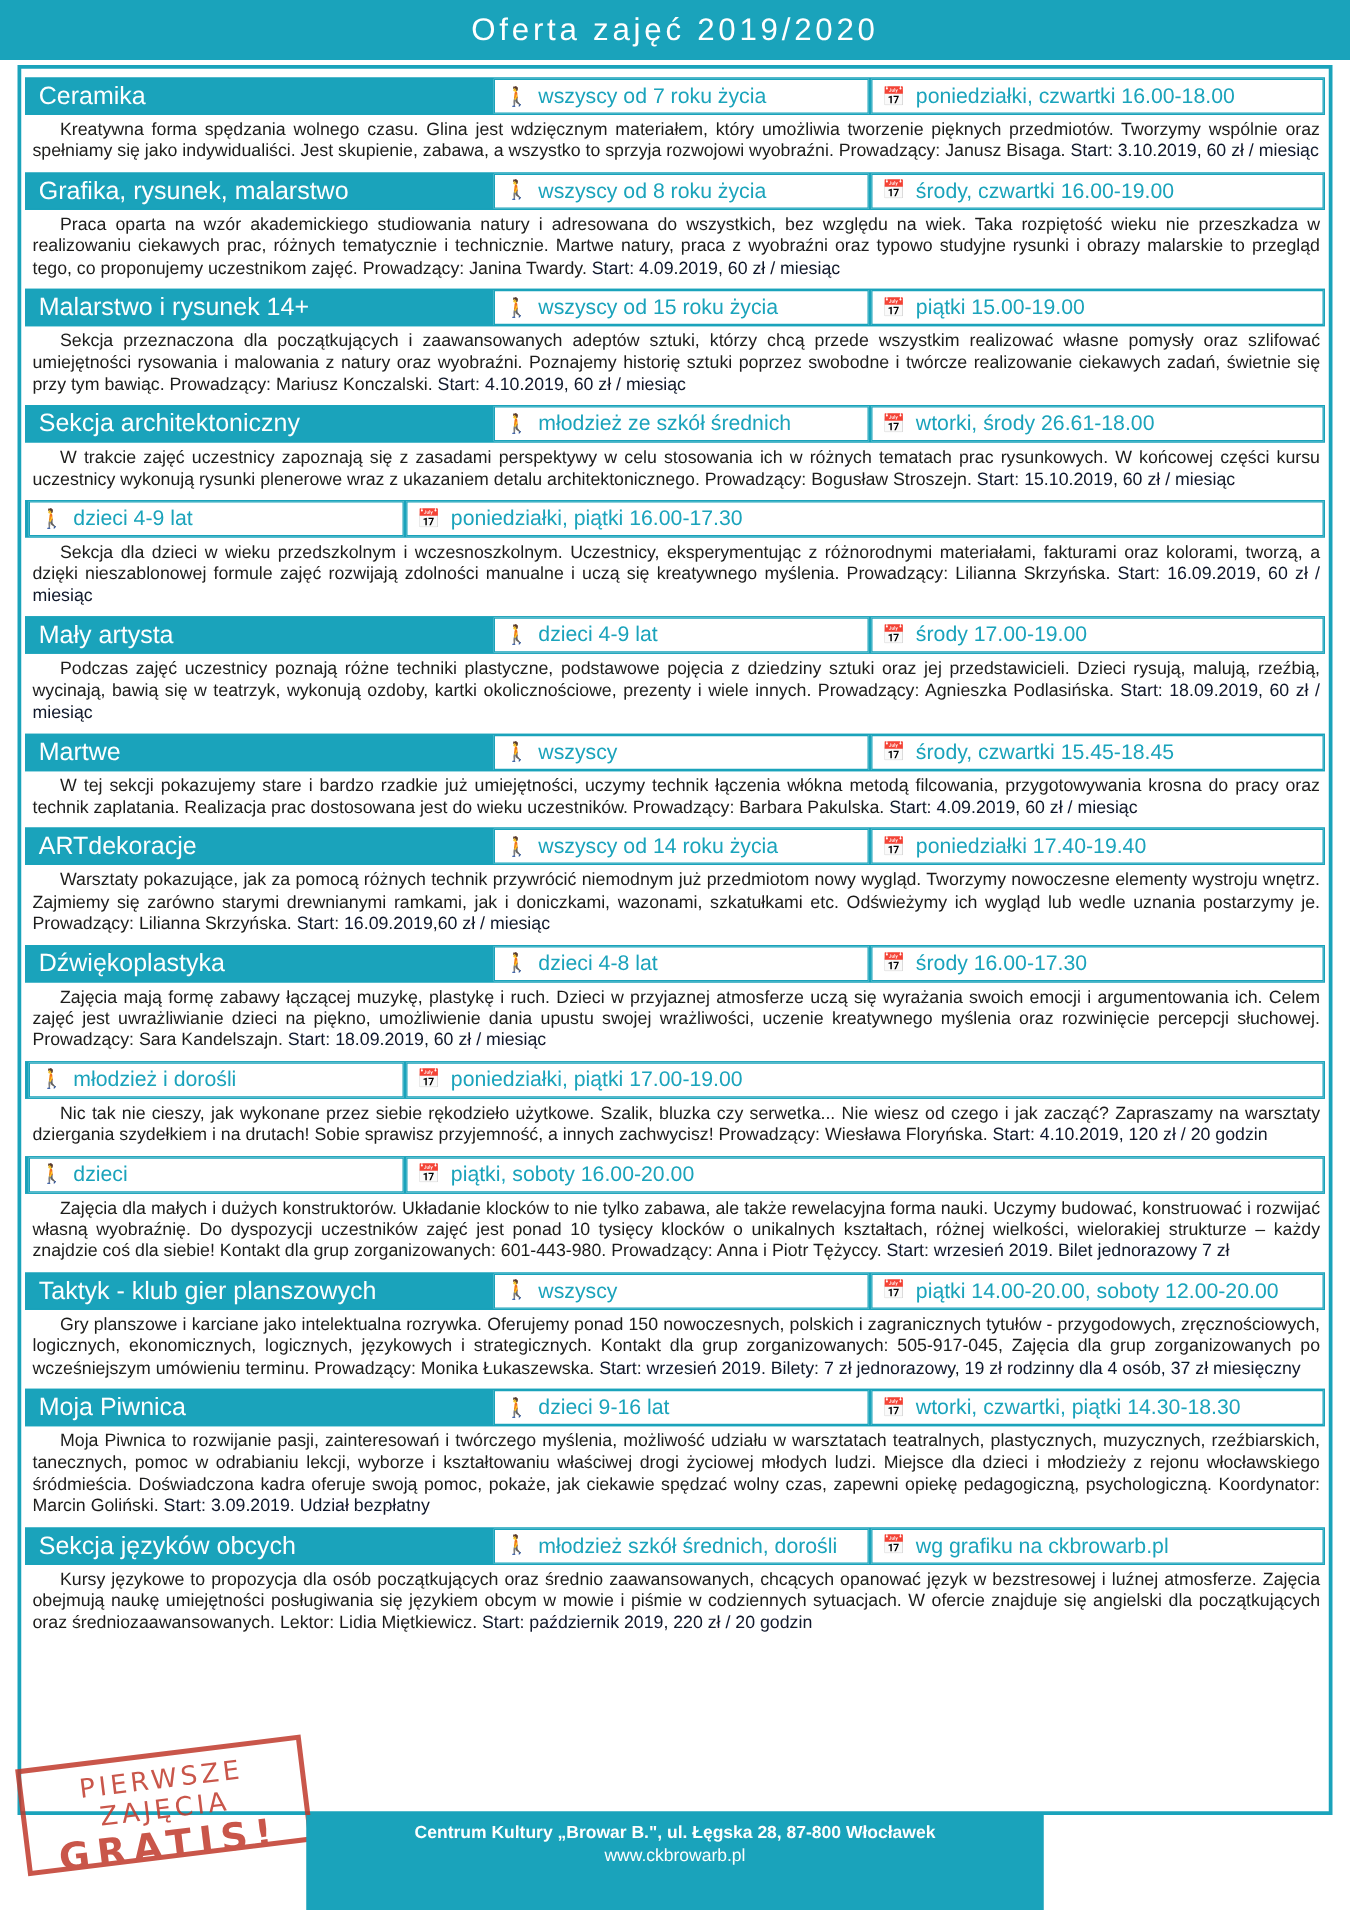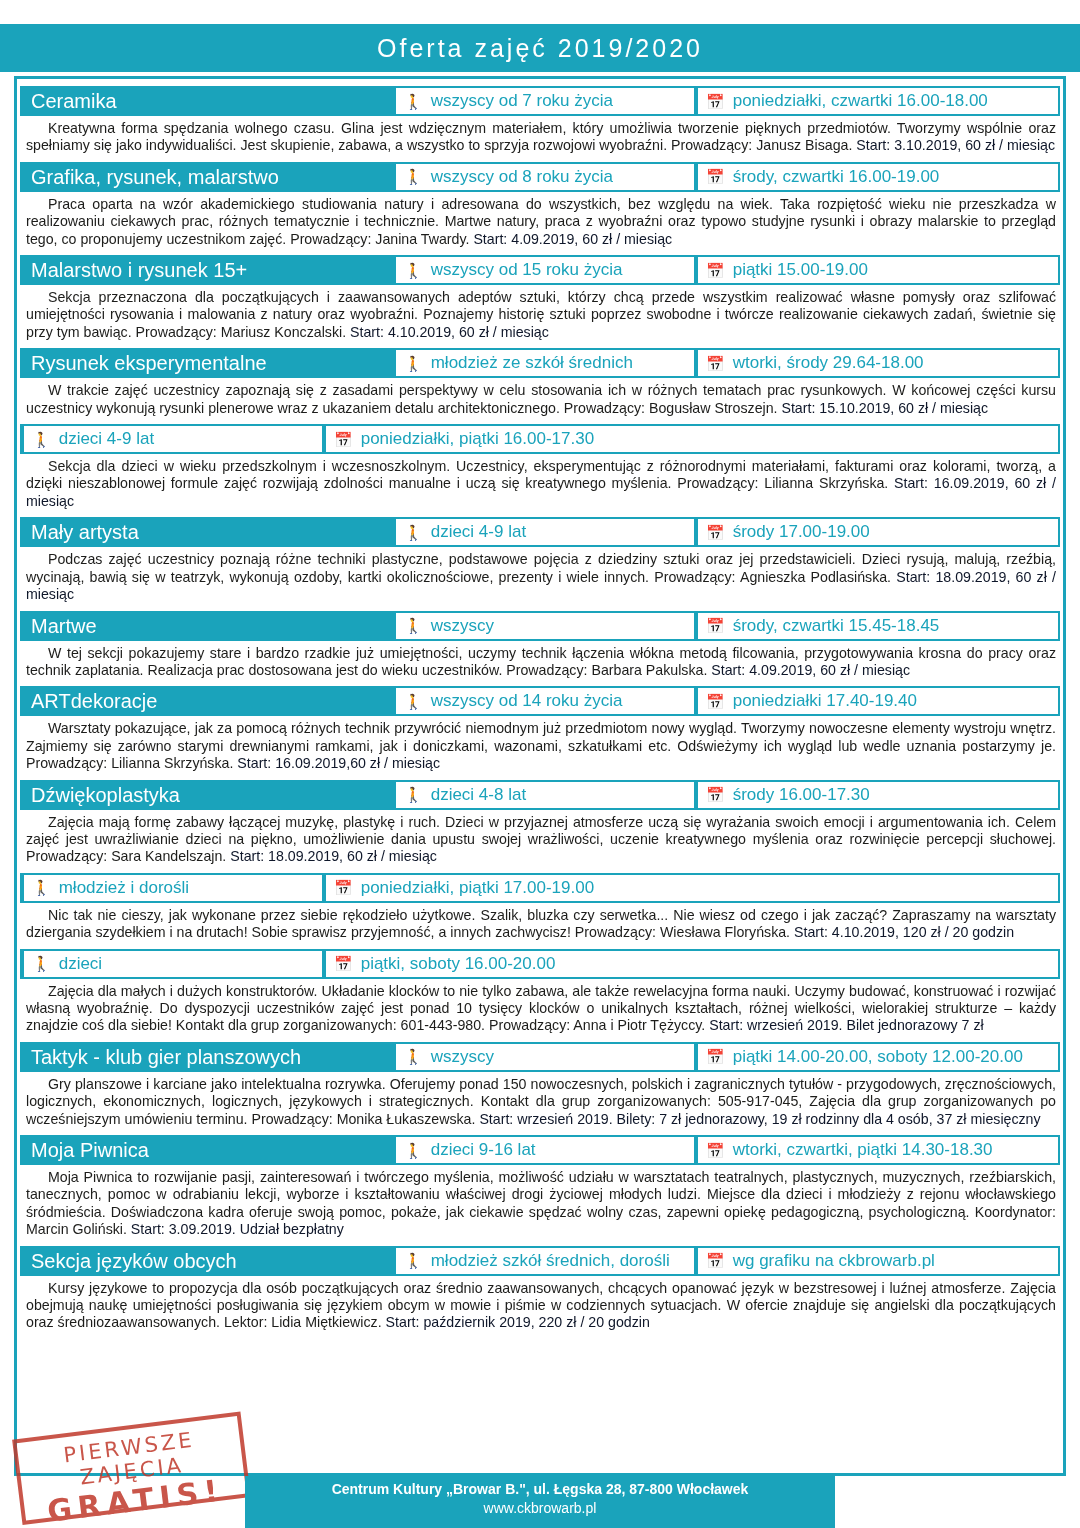--- a/index.html
+++ b/index.html
@@ -13,21 +13,20 @@
     font-family: "Liberation Sans", sans-serif;
     color: #222222;
     position: relative;
     overflow: hidden;
   }
   .page {
     position: relative;
     width: 1080px;
     height: 1136px;
     box-sizing: border-box;
-    margin-top: 24px;
   }
   .outer-frame {
     position: absolute;
     left: 14px;
     top: 52px;
     width: 1052px;
     height: 1400px;
     border: 3px solid #1aa3bb;
     box-sizing: border-box;
   }
@@ -177,42 +176,42 @@
           </div>
           <div class="sec-when">
             <span class="ic">📅</span>
             <span>środy, czwartki 16.00-19.00</span>
           </div>
         </div>
         <div class="sec-body"><span class="first">Praca oparta na wzór akademickiego studiowania natury i adresowana do wszystkich, bez względu na wiek. Taka rozpiętość wieku nie przeszkadza w realizowaniu ciekawych prac, różnych tematycznie i technicznie. Martwe natury, praca z wyobraźni oraz typowo studyjne rysunki i obrazy malarskie to przegląd tego, co proponujemy uczestnikom zajęć. Prowadzący: Janina Twardy. </span><span class="accent">Start: 4.09.2019, 60 zł / miesiąc</span></div>
       </div>
       <div class="section">
         <div class="sec-head">
-          <div class="sec-name">Malarstwo i rysunek 15+</div>
+          <div class="sec-name">Malarstwo i rysunek 14+</div>
           <div class="sec-who">
             <span class="ic">🚶</span>
             <span>wszyscy od 15 roku życia</span>
           </div>
           <div class="sec-when">
             <span class="ic">📅</span>
             <span>piątki 15.00-19.00</span>
           </div>
         </div>
         <div class="sec-body"><span class="first">Sekcja przeznaczona dla początkujących i zaawansowanych adeptów sztuki, którzy chcą przede wszystkim realizować własne pomysły oraz szlifować umiejętności rysowania i malowania z natury oraz wyobraźni. Poznajemy historię sztuki poprzez swobodne i twórcze realizowanie ciekawych zadań, świetnie się przy tym bawiąc. Prowadzący: Mariusz Konczalski. </span><span class="accent">Start: 4.10.2019, 60 zł / miesiąc</span></div>
       </div>
       <div class="section">
         <div class="sec-head">
-          <div class="sec-name">Rysunek eksperymentalne</div>
+          <div class="sec-name">Sekcja architektoniczny</div>
           <div class="sec-who">
             <span class="ic">🚶</span>
             <span>młodzież ze szkół średnich</span>
           </div>
           <div class="sec-when">
             <span class="ic">📅</span>
-            <span>wtorki, środy 29.64-18.00</span>
+            <span>wtorki, środy 26.61-18.00</span>
           </div>
         </div>
         <div class="sec-body"><span class="first">W trakcie zajęć uczestnicy zapoznają się z zasadami perspektywy w celu stosowania ich w różnych tematach prac rysunkowych. W końcowej części kursu uczestnicy wykonują rysunki plenerowe wraz z ukazaniem detalu architektonicznego. Prowadzący: Bogusław Stroszejn. </span><span class="accent">Start: 15.10.2019, 60 zł / miesiąc</span></div>
       </div>
       <div class="section">
         <div class="sec-head">
           <div class="sec-who">
             <span class="ic">🚶</span>
             <span>dzieci 4-9 lat</span>
           </div>

